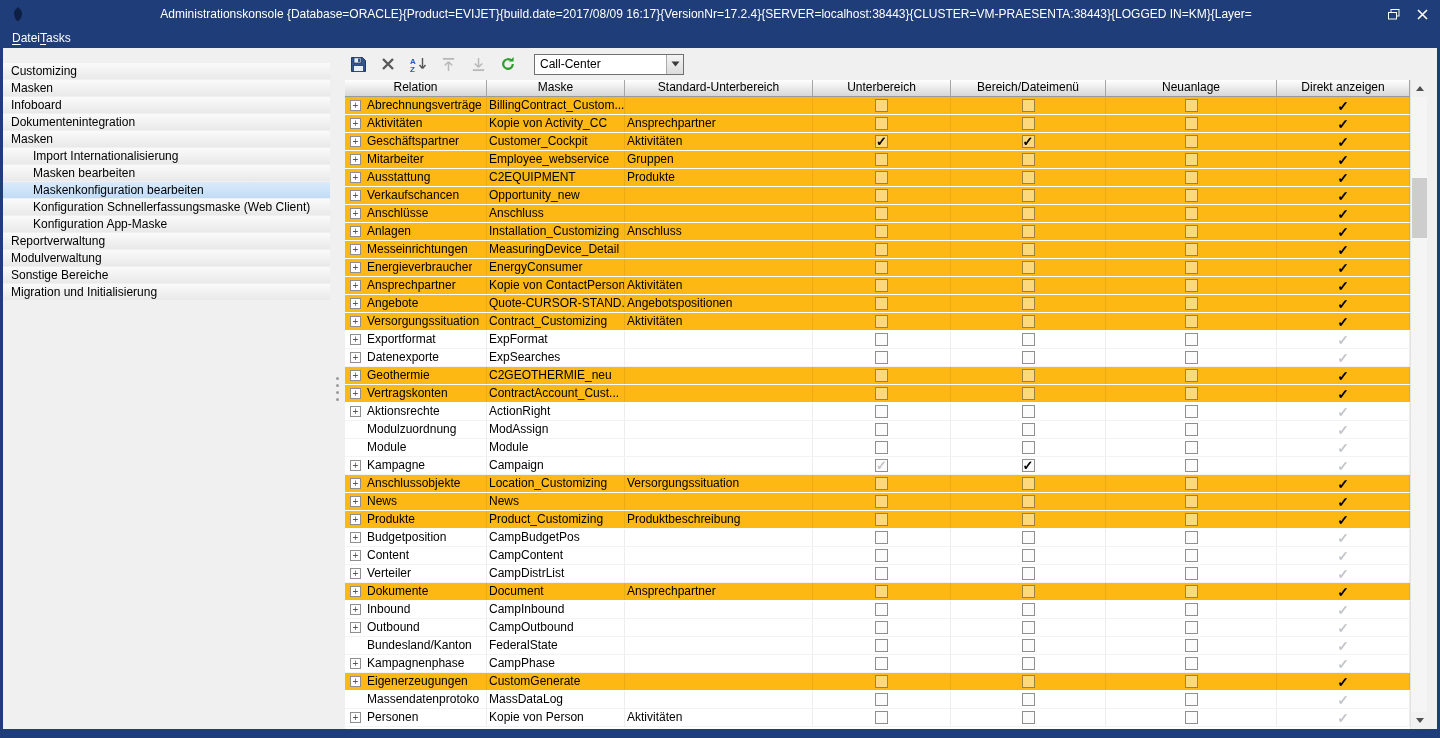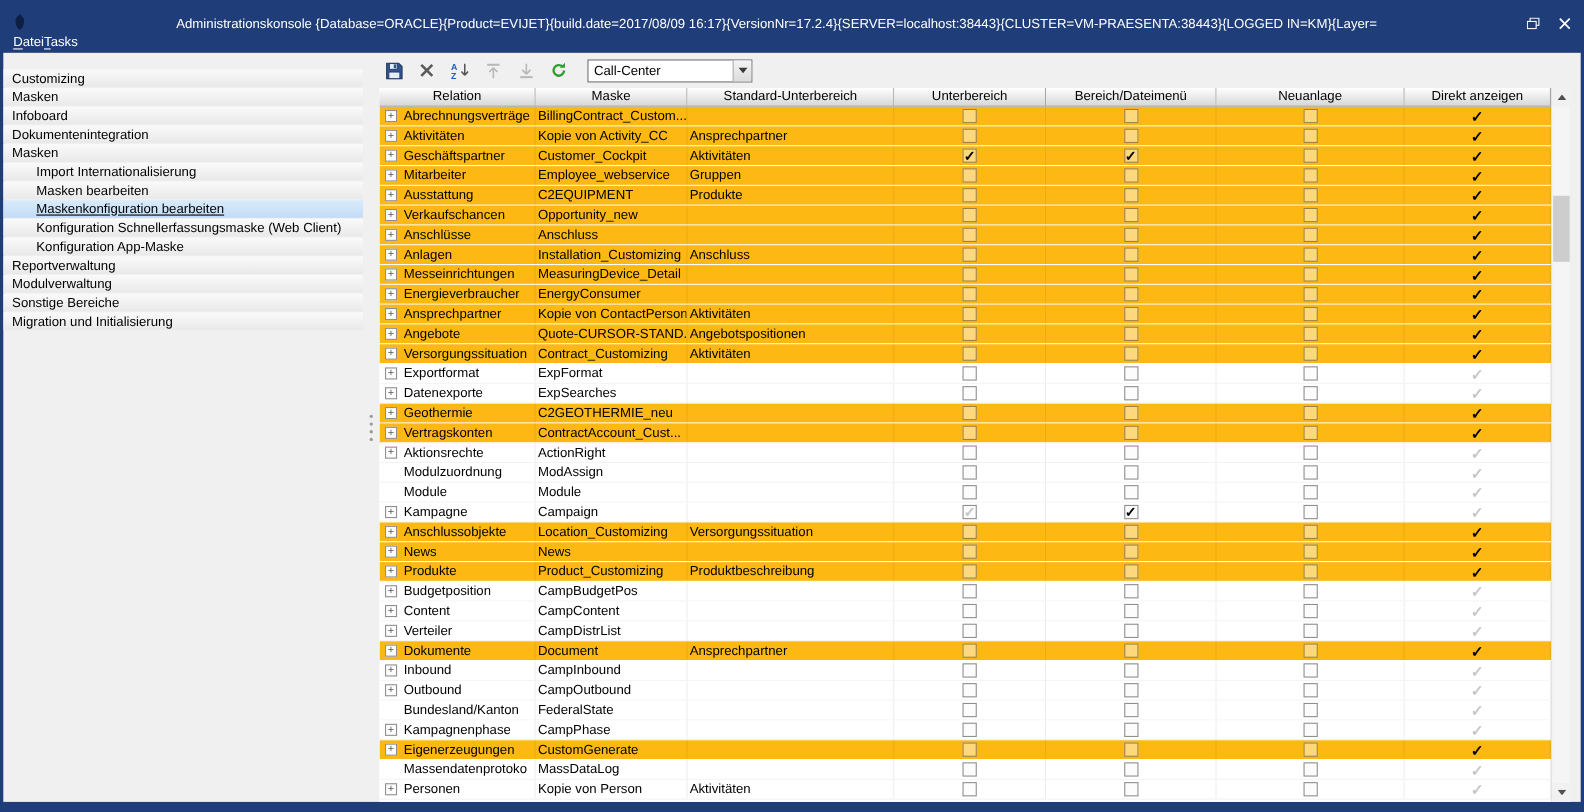--- a/index.html
+++ b/index.html
@@ -1,33 +1,33 @@
 <!DOCTYPE html>
 <html><head>
 <meta charset="utf-8">
 <style>
   *{margin:0;padding:0;box-sizing:border-box;}
   html,body{width:1440px;height:738px;overflow:hidden;font-family:"Liberation Sans",sans-serif;background:#1f3d79;}
   .window{position:absolute;inset:0;background:#1f3d79;}
 
-  .titlebar{position:absolute;top:0;left:0;width:100%;height:28px;display:flex;align-items:flex-end;padding:0 10px;color:#fff;font-size:12px;}
+  .titlebar{position:absolute;top:0;left:0;width:100%;height:28px;display:flex;align-items:center;padding:0 10px;color:#fff;font-size:12px;}
   .app-icon{width:16px;height:16px;margin-right:6px;flex:0 0 auto;}
   .title{flex:1;text-align:center;white-space:nowrap;overflow:hidden;}
   .win-controls{display:flex;gap:12px;margin-left:6px;align-items:center;}
   .winbtn{width:16px;height:14px;display:flex;align-items:center;justify-content:center;}
 
   .menubar{position:absolute;top:28px;left:0;width:100%;height:20px;display:flex;align-items:center;padding-left:12px;color:#fff;font-size:12px;}
   .menu-item u{text-decoration:underline;text-underline-offset:2px;}
 
   .content{position:absolute;top:48px;left:3px;right:3px;bottom:9px;background:#f0f0f0;overflow:hidden;}
 
   .sidebar{position:absolute;left:0;top:15px;width:327px;}
   .side-item{height:16px;margin-bottom:1px;background:linear-gradient(180deg,#fafafa,#e9e9e9);font-size:12px;line-height:16px;padding-left:8px;white-space:nowrap;overflow:hidden;color:#000;cursor:default;}
   .side-item.indent{padding-left:30px;}
-  .side-item.selected{background:linear-gradient(180deg,#d9ebfb,#c2dcf5);text-decoration:underline;}
+  .side-item.selected{background:linear-gradient(180deg,#d9ebfb,#c2dcf5);}
 
   .splitter{position:absolute;left:327px;top:0;bottom:0;width:15px;display:flex;flex-direction:column;align-items:center;justify-content:center;gap:4px;}
   .splitter .dot{width:3px;height:3px;border-radius:50%;background:#9a9a9a;}
 
   .toolbar{position:absolute;left:342px;top:2px;height:28px;right:20px;display:flex;align-items:center;gap:10px;padding-left:3px;}
   .tool-btn{width:20px;height:20px;display:flex;align-items:center;justify-content:center;cursor:default;}
   .combo{margin-left:6px;width:150px;height:21px;border:1px solid #707070;background:#fff;display:flex;align-items:stretch;font-size:12px;}
   .combo .val{flex:1;padding-left:5px;line-height:19px;white-space:nowrap;overflow:hidden;}
   .combo .arrow{width:17px;display:flex;align-items:center;justify-content:center;background:linear-gradient(#f4f4f4,#dcdcdc);border-left:1px solid #aaa;}
 

